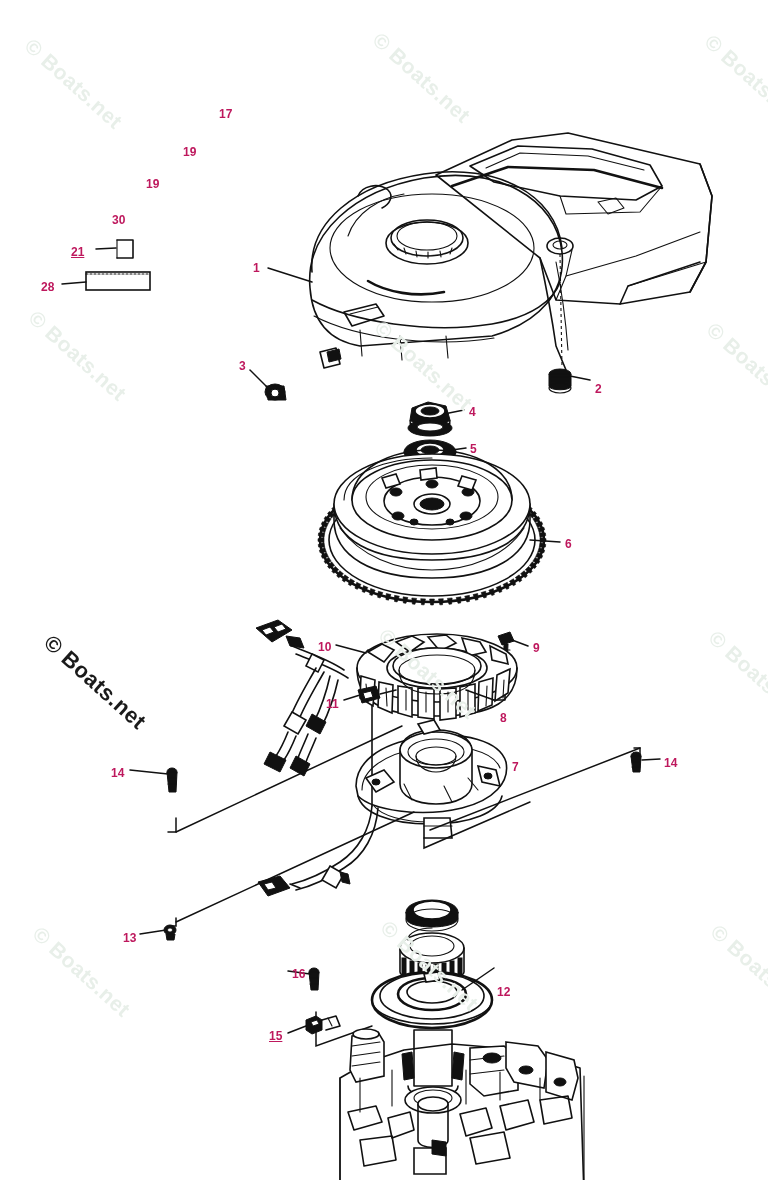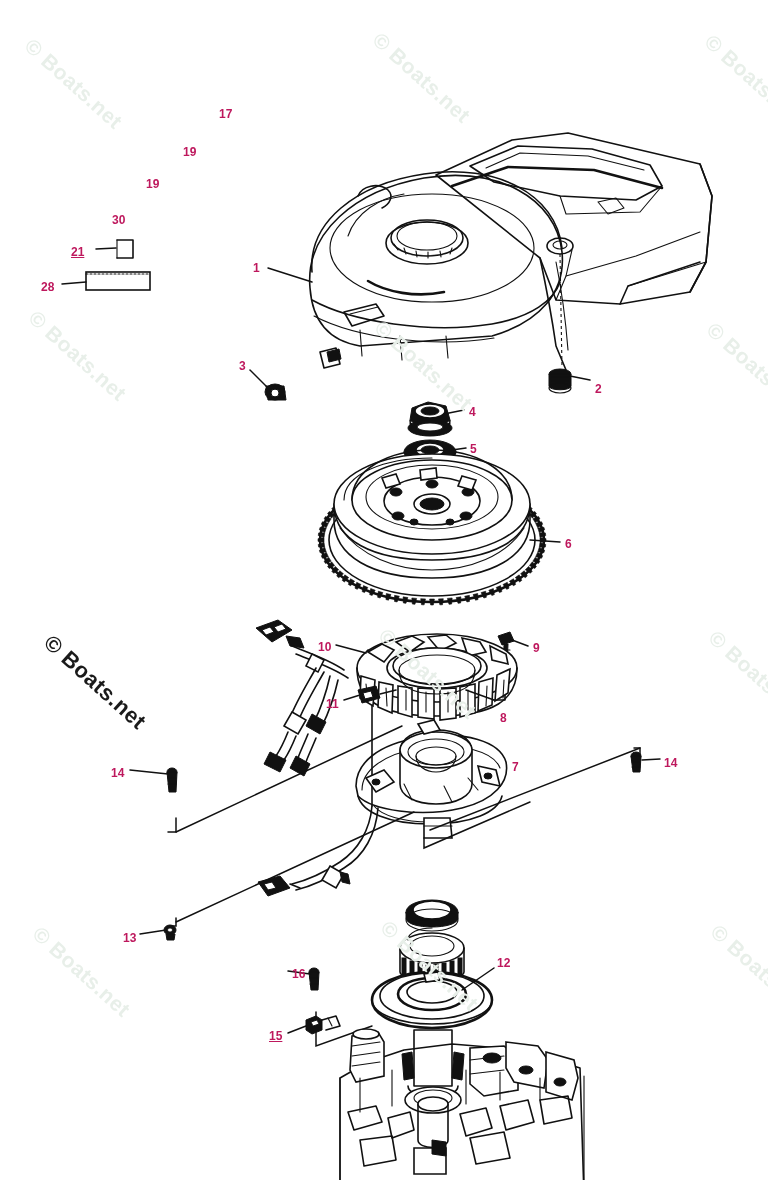--- a/index.html
+++ b/index.html
@@ -586,21 +586,21 @@
       <div class="callout" style="left: 595px; top: 383px;">2</div>
       <div class="callout" style="left: 239px; top: 360px;">3</div>
       <div class="callout" style="left: 469px; top: 406px;">4</div>
       <div class="callout" style="left: 470px; top: 443px;">5</div>
       <div class="callout" style="left: 565px; top: 538px;">6</div>
       <div class="callout" style="left: 512px; top: 761px;">7</div>
       <div class="callout" style="left: 500px; top: 712px;">8</div>
       <div class="callout" style="left: 533px; top: 642px;">9</div>
       <div class="callout" style="left: 318px; top: 641px;">10</div>
       <div class="callout" style="left: 326px; top: 698px;">11</div>
-      <div class="callout" style="left: 497px; top: 957px;">12</div>
+      <div class="callout" style="left: 497px; top: 986px;">12</div>
       <div class="callout" style="left: 123px; top: 932px;">13</div>
       <div class="callout" style="left: 111px; top: 767px;">14</div>
       <div class="callout" style="left: 664px; top: 757px;">14</div>
       <div class="callout" style="left: 269px; top: 1030px; text-decoration: underline;">15</div>
       <div class="callout" style="left: 268px; top: 968px; margin-left: 24px;">16</div>
       <div class="callout" style="left: 219px; top: 108px;">17</div>
       <div class="callout" style="left: 183px; top: 146px;">19</div>
       <div class="callout" style="left: 146px; top: 178px;">19</div>
       <div class="callout" style="left: 112px; top: 214px;">30</div>
       <div class="callout" style="left: 71px; top: 246px; text-decoration: underline;">21</div>

